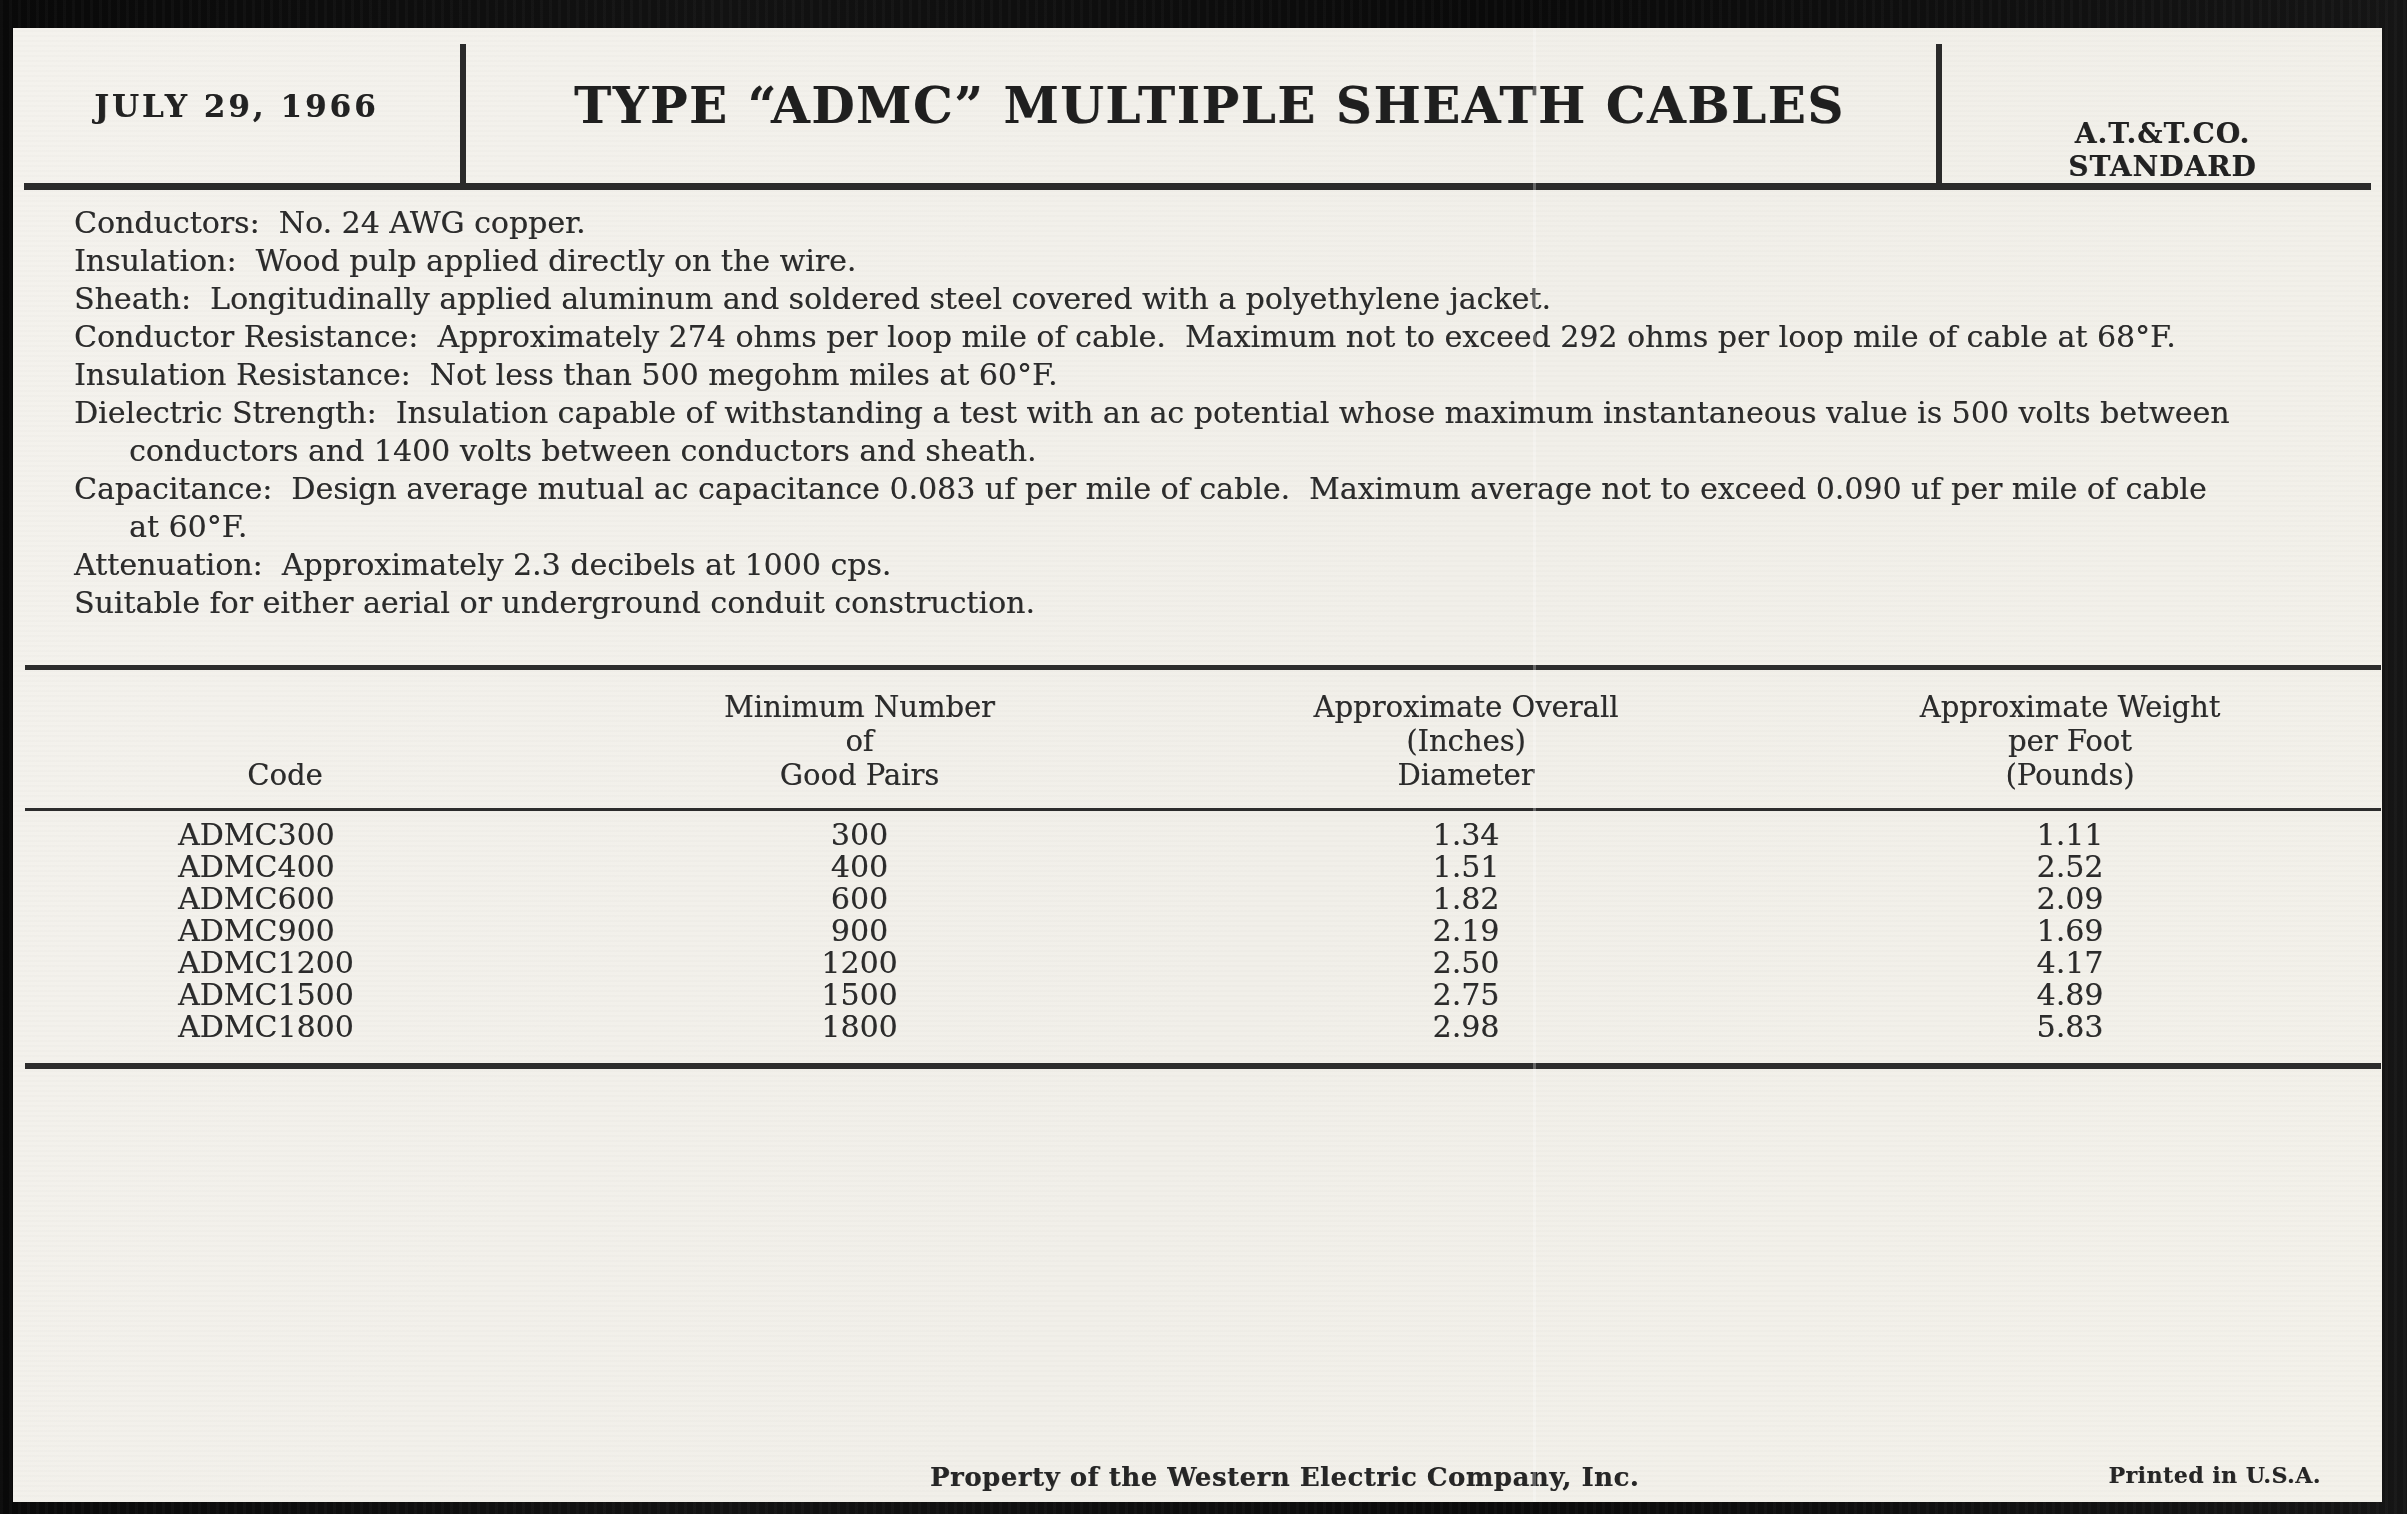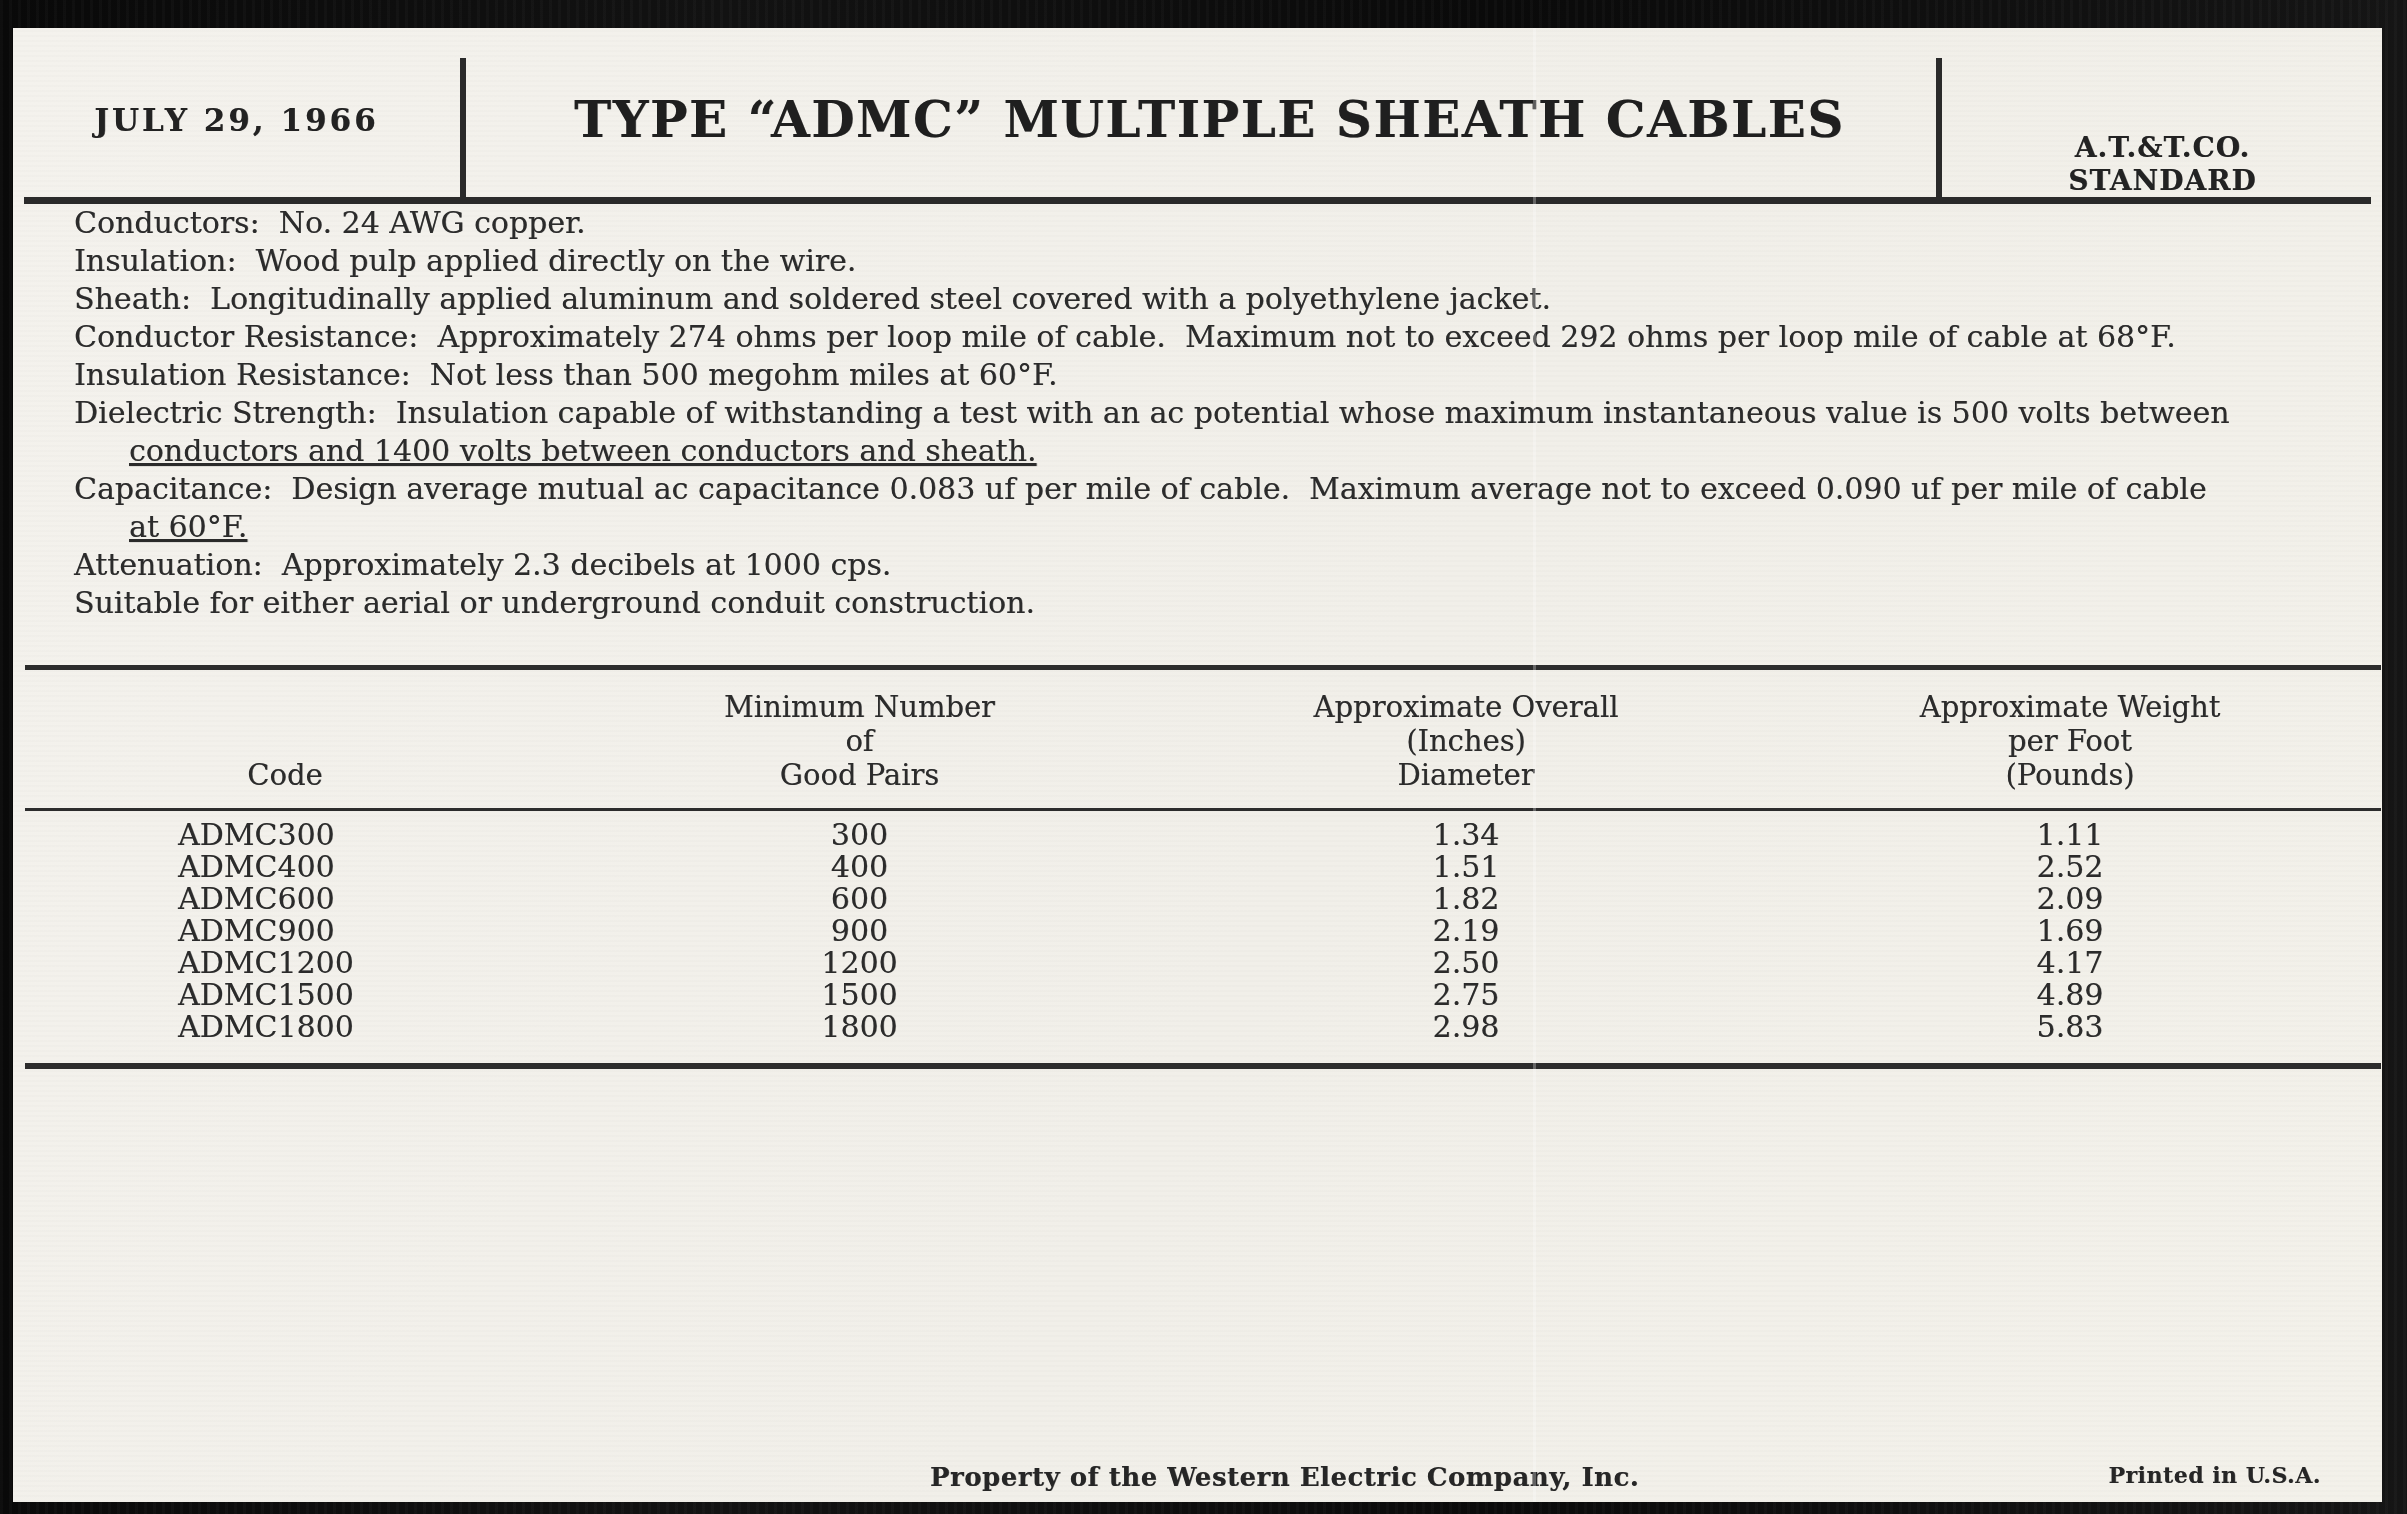--- a/index.html
+++ b/index.html
@@ -21,21 +21,21 @@
       linear-gradient(118deg,#f4f2ed 0%,#f1efe9 55%,#f3f1ea 100%);
     color:#2a2a2a;
     text-shadow:0.4px 0.2px 0 rgba(42,42,42,0.5);
   }
   .scan-streak{
     position:absolute;left:1533px;top:28px;width:3px;height:1474px;
     background:rgba(255,255,255,0.28);pointer-events:none;
   }
   
   .masthead{
-    position:absolute;left:0;top:14px;width:100%;height:155px;
+    position:absolute;left:0;top:0;width:100%;height:155px;
   }
   .masthead-rule{
     position:absolute;left:11px;right:11px;top:155px;height:7px;background:#2a2a2a;
   }
   .vline{position:absolute;top:16px;height:140px;width:6px;background:#2a2a2a;}
   .vline.v1{left:447px;}
   .vline.v2{left:1923px;}
   .issue-date{
     position:absolute;left:0;top:0;width:447px;height:100%;
     display:flex;align-items:center;justify-content:center;
@@ -51,21 +51,21 @@
     position:absolute;left:1929px;top:0;width:441px;height:100%;
     display:flex;flex-direction:column;align-items:center;justify-content:flex-end;
     font-weight:bold;font-size:28px;line-height:33px;letter-spacing:1px;color:#222;
   }
   
   .specs{
     position:absolute;left:61px;top:176px;width:2302px;
     font-size:30px;line-height:38px;white-space:pre;color:#2b2b2b;
   }
   .spec-line{height:38px;}
-  .spec-line.indent{padding-left:55px;text-decoration:underline;}
+  .spec-line.indent{padding-left:55px;}
   
   .cable-table{position:absolute;left:12px;top:637px;width:2356px;}
   .rule{background:#2c2c2c;}
   .rule.top{height:5px;}
   .rule.mid{height:3px;}
   .rule.bottom{height:6px;}
   .thead{
     display:grid;grid-template-columns:520px 629px 584px 624px;
     padding:20px 0 16px;
   }

